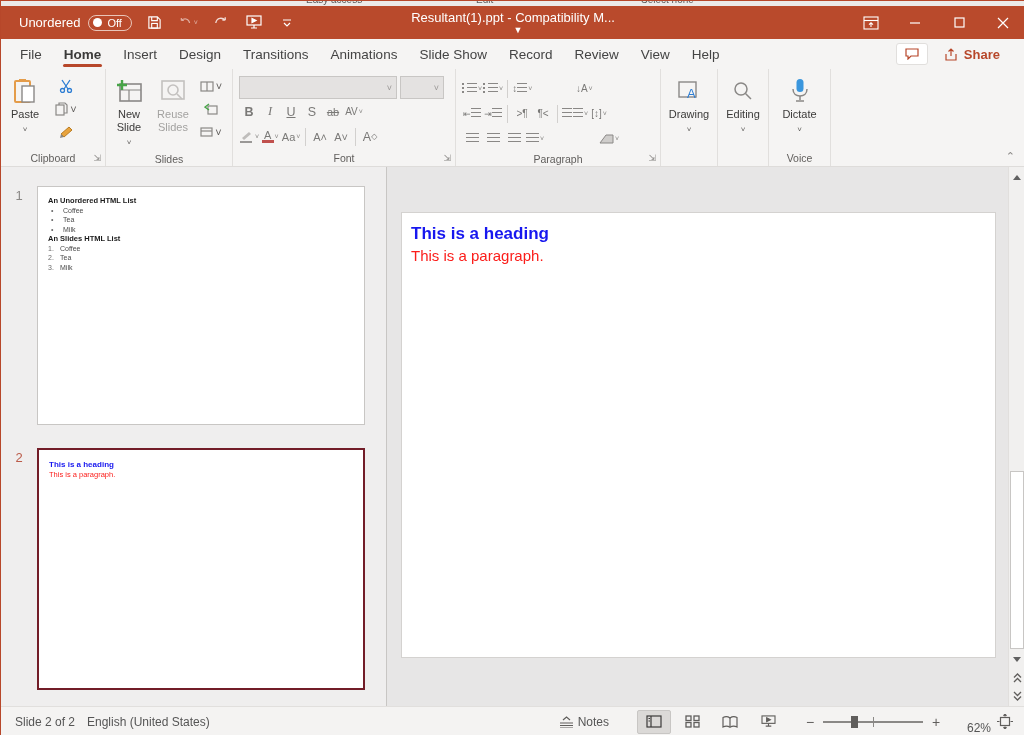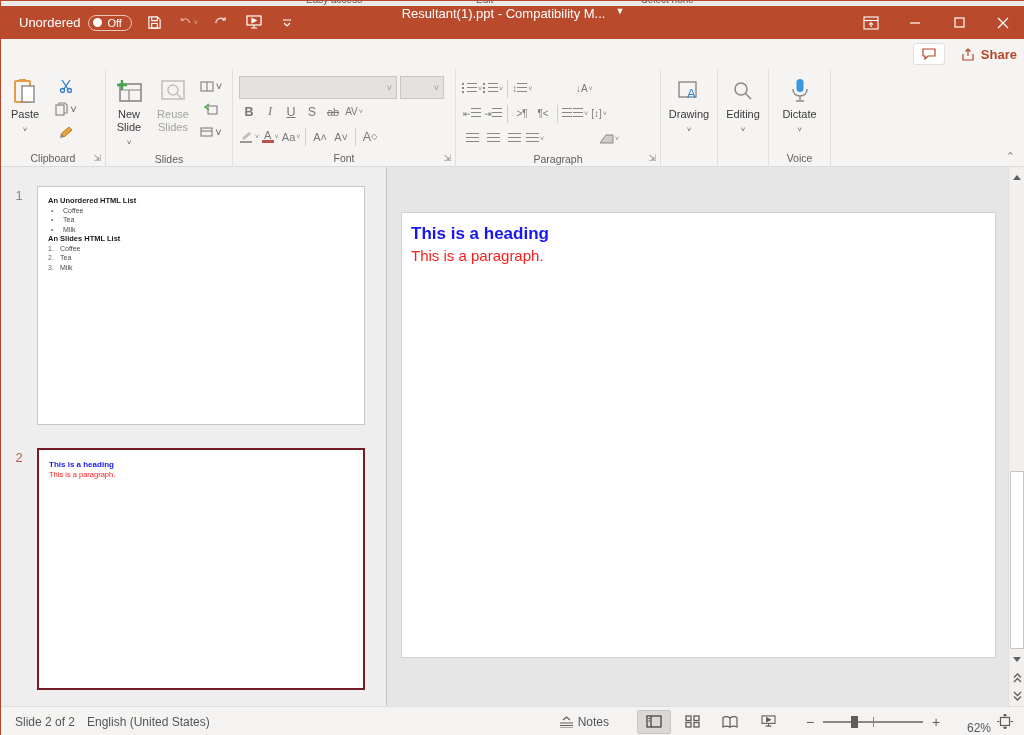--- a/index.html
+++ b/index.html
@@ -11,34 +11,34 @@
   .bgstrip { position:absolute; left:0; top:0; width:1024px; height:5px; background:#eceae8; overflow:hidden; }
   .bgstrip span { position:absolute; top:-7px; font-size:10px; color:#5a5a5a; white-space:nowrap; }
 
   
   .titlebar { position:absolute; left:0; top:5px; width:1024px; height:33px; background:#b94a2c; display:flex; align-items:center; color:#fff; }
   .tb-left { display:flex; align-items:center; gap:13px; padding-left:18px; }
   .autosave { display:flex; align-items:center; gap:8px; font-size:13px; }
   .as-pill { display:flex; align-items:center; gap:5px; border:1px solid #e9c4b8; border-radius:9px; padding:1px 9px 1px 4px; font-size:11px; }
   .as-dot { width:9px; height:9px; border-radius:50%; background:#fff; }
   .tb-ic { width:20px; height:18px; display:flex; align-items:center; justify-content:center; cursor:pointer; }
-  .tb-title { position:absolute; left:0; right:0; top:0; height:33px; display:flex; align-items:flex-start; justify-content:center; font-size:13px; pointer-events:none; }
+  .tb-title { position:absolute; left:0; right:0; top:0; height:33px; display:flex; align-items:center; justify-content:center; font-size:13px; pointer-events:none;flex-direction:column; }
   .tb-title .caret { margin-left:10px; font-size:9px; }
   .tb-right { margin-left:auto; display:flex; align-items:center; height:33px; }
   .winbtn { width:44px; height:33px; display:flex; align-items:center; justify-content:center; cursor:pointer; }
   .glyph-undo { opacity:.55; }
   .glyph-redo { opacity:.8; }
 
   
   .tabrow { position:absolute; left:0; top:38px; width:1024px; height:30px; background:#f5f4f3; display:flex; align-items:center; }
   .tabs { display:flex; align-items:center; padding-left:8px; height:100%; }
   .tab { padding:0 11px; height:100%; display:flex; align-items:center; font-size:13.5px; color:#444; cursor:pointer; position:relative; white-space:nowrap; }
   .tab.active { font-weight:bold; color:#3b3a39; }
   .tab.active::after { content:""; position:absolute; left:10px; right:10px; bottom:2px; height:3px; background:#b7472a; border-radius:2px; }
-  .tr-right { margin-left:auto; display:flex; align-items:center; gap:8px; padding-right:0; }
+  .tr-right { margin-left:auto; display:flex; align-items:center; gap:8px; padding-right:17px; }
   .comment-btn { width:32px; height:22px; background:#fff; border:1px solid #e1dfdd; border-radius:3px; display:flex; align-items:center; justify-content:center; cursor:pointer; }
   .share-btn { display:flex; align-items:center; gap:6px; color:#b7472a; font-weight:bold; font-size:13px; cursor:pointer; padding:2px 8px; }
 
   
   .ribbon { position:absolute; left:0; top:68px; width:1024px; height:98px; background:#f5f4f3; border-bottom:1px solid #dedcda; display:flex; }
   .rgroup { position:relative; display:flex; flex-direction:column; border-right:1px solid #e1dfdd; }
   .rcontent { flex:1; display:flex; align-items:flex-start; padding-top:5px; }
   .rcaption { height:17px; display:flex; align-items:center; justify-content:center; font-size:10.5px; color:#605e5c; position:relative; }
   .launcher { position:absolute; right:4px; bottom:3px; font-size:9px; color:#8a8886; cursor:pointer; }
   .bigbtn { display:flex; flex-direction:column; align-items:center; justify-content:flex-start; gap:2px; padding:2px 5px; cursor:pointer; font-size:11px; color:#3b3a39; text-align:center; line-height:13px; }
@@ -179,20 +179,33 @@
       </span>
       <span class="winbtn">
         <svg width="12" height="12" viewBox="0 0 12 12" stroke="#fff" stroke-width="1.2">
             <path d="M1 1l10 10M11 1L1 11"></path>
           </svg>
       </span>
     </div>
   </div>
 
   <div class="tabrow">
+    <div class="tabs">
+      <span class="tab">File</span>
+      <span class="tab active">Home</span>
+      <span class="tab">Insert</span>
+      <span class="tab">Design</span>
+      <span class="tab">Transitions</span>
+      <span class="tab">Animations</span>
+      <span class="tab">Slide Show</span>
+      <span class="tab">Record</span>
+      <span class="tab">Review</span>
+      <span class="tab">View</span>
+      <span class="tab">Help</span>
+    </div>
     <div class="tr-right">
       <span class="comment-btn">
         <svg width="14" height="12" viewBox="0 0 14 12" fill="none" stroke="#b7472a" stroke-width="1.2">
             <path d="M1 1h12v7H6l-3 3V8H1z"></path>
           </svg>
       </span>
       <span class="share-btn">
         <svg width="14" height="13" viewBox="0 0 14 13" fill="none" stroke="#b7472a" stroke-width="1.2">
             <path d="M7 8V1 M4.5 3.5 7 1l2.5 2.5 M2 6v6h10V6"></path>
           </svg>

